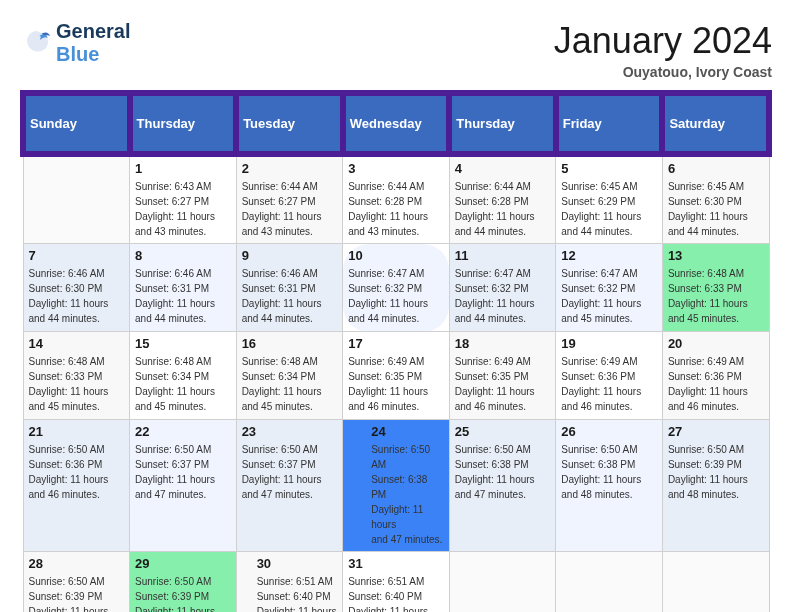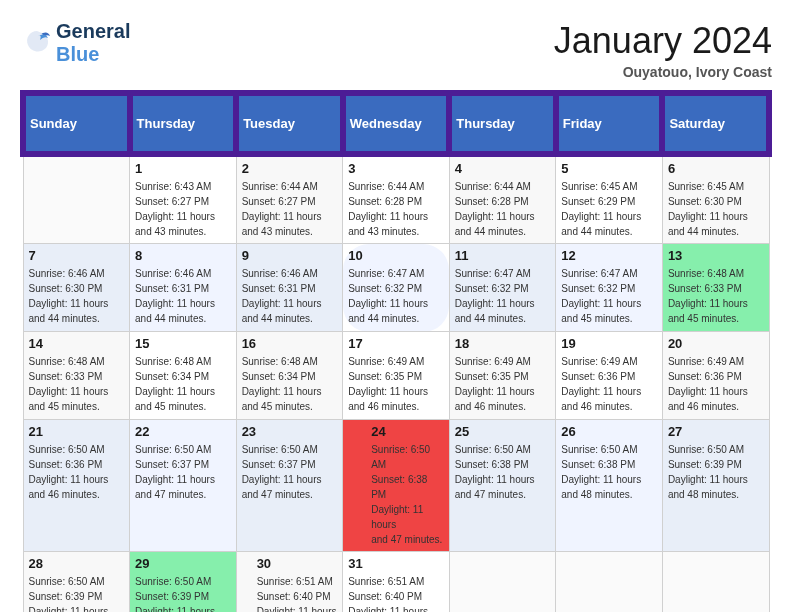--- a/index.html
+++ b/index.html
@@ -301,21 +301,21 @@
 Daylight: 11 hours
 and 47 minutes.</div>
         </td>
         <td style="background: rgb(232, 238, 248);">
           <span class="day-num">23</span>
           <div class="day-info" style="white-space: pre-line;">Sunrise: 6:50 AM
 Sunset: 6:37 PM
 Daylight: 11 hours
 and 47 minutes.</div>
         </td>
-        <td style="background: #ef4444; padding-left: 28px;">
+        <td style="background: #3b82f6; padding-left: 28px;">
           <span class="day-num">24</span>
           <div class="day-info" style="white-space: pre-line;">Sunrise: 6:50 AM
 Sunset: 6:38 PM
 Daylight: 11 hours
 and 47 minutes.</div>
         </td>
         <td style="background: rgb(232, 238, 248);">
           <span class="day-num">25</span>
           <div class="day-info" style="white-space: pre-line;">Sunrise: 6:50 AM
 Sunset: 6:38 PM

